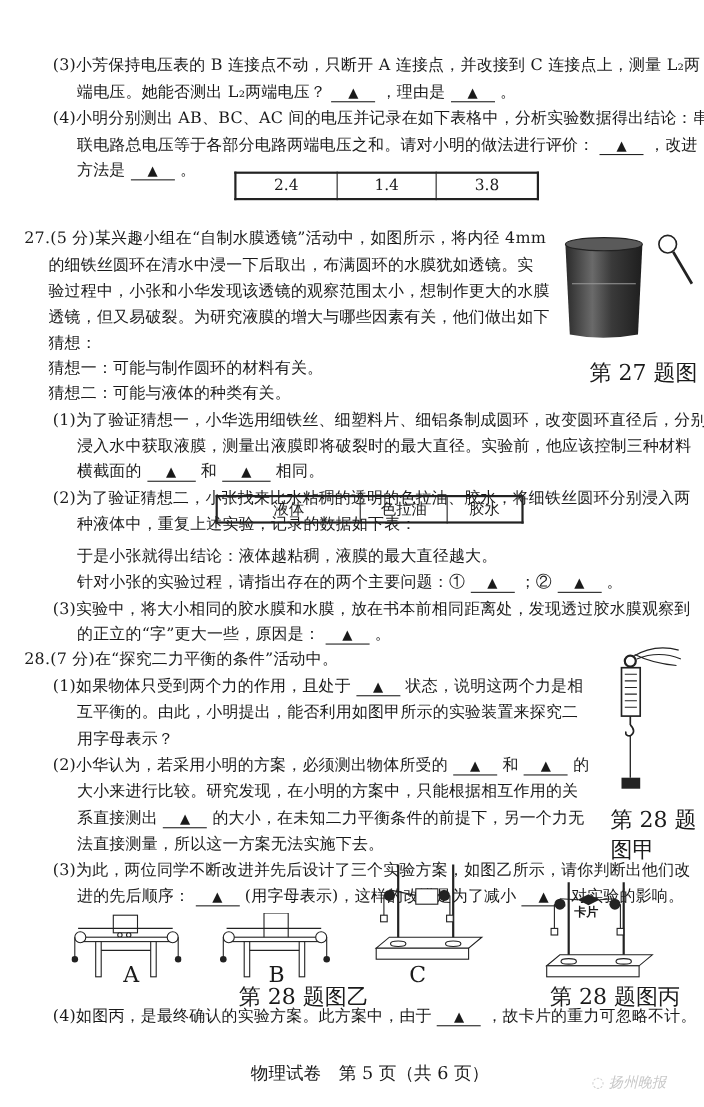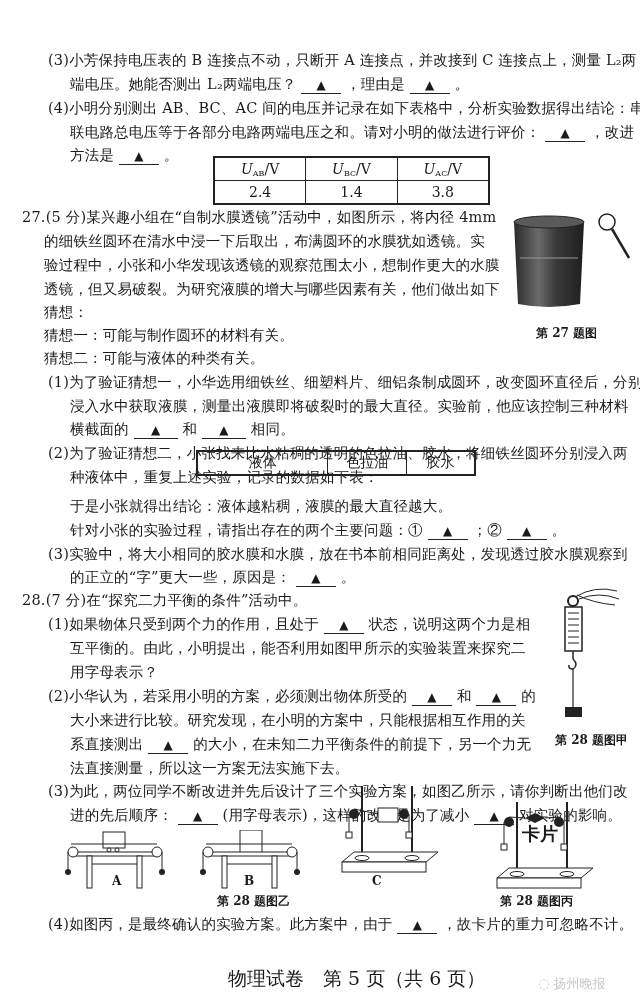--- a/index.html
+++ b/index.html
@@ -8,24 +8,24 @@
     font-family: "DejaVu Serif", "Liberation Serif", serif; color: #1a1a1a;
   }
   .line { position: absolute; font-size: 14.5px; line-height: 20px; white-space: nowrap; letter-spacing: 0.2px; }
   .blank { display: inline-block; border-bottom: 1px solid #222; text-align: center; min-width: 40px; line-height: 16px; }
   .tri { font-family: "DejaVu Sans", sans-serif; font-size: 12px; }
   table.data { position: absolute; border-collapse: collapse; font-size: 14px; }
   table.data td { border: 1px solid #222; text-align: center; height: 22px; padding: 0 6px; }
   table.data { border: 2px solid #222; }
   .sub { font-size: 8px; vertical-align: -2px; font-style: normal; }
   .it { font-style: italic; }
-  .caption { position: absolute; font-size: 12px; font-weight: bold; }
+  .caption { position: absolute; font-size: 20px; }
   .fig { position: absolute; }
-  .footer { position: absolute; font-size: 19px; }
-  .watermark { position: absolute; font-size: 13px; color: #c8c8c8; font-family: "DejaVu Sans", sans-serif; }
+  .footer { position: absolute; font-size: 16px; }
+  .watermark { position: absolute; font-size: 13px; color: #c8c8c8; font-family: "DejaVu Sans", sans-serif; font-style: italic; }
 </style>
 </head>
 <body>
 
 <div class="line" style="left:48px;top:50px;">(3)小芳保持电压表的 B 连接点不动，只断开 A 连接点，并改接到 C 连接点上，测量 L₂两</div>
 <div class="line" style="left:70px;top:74px;">
   <span>端电压。她能否测出 L₂两端电压？</span>
   <span class="blank" style="width:38px;"><span class="tri">▲</span></span>
   <span>，理由是</span>
   <span class="blank" style="width:40px;"><span class="tri">▲</span></span>
@@ -38,25 +38,20 @@
   <span>，改进</span>
 </div>
 <div class="line" style="left:70px;top:145px;">
   <span>方法是</span>
   <span class="blank" style="width:40px;"><span class="tri">▲</span></span>
   <span>。</span>
 </div>
 
 <table class="data" style="left:213px;top:156px;width:277px;">
   <tbody>
-      <tr>
-    <td style="width:80px;"><span class="it">U</span><span class="sub">AB</span><span>/V</span></td>
-    <td style="width:80px;"><span class="it">U</span><span class="sub">BC</span><span>/V</span></td>
-    <td style="width:80px;"><span class="it">U</span><span class="sub">AC</span><span>/V</span></td>
-  </tr>
   <tr>
     <td>2.4</td>
     <td>1.4</td>
     <td>3.8</td>
   </tr>
 </tbody>
   </table>
 
 <div class="line" style="left:22px;top:207px;">27.(5 分)某兴趣小组在“自制水膜透镜”活动中，如图所示，将内径 4mm</div>
 <div class="line" style="left:44px;top:231px;">的细铁丝圆环在清水中浸一下后取出，布满圆环的水膜犹如透镜。实</div>
@@ -233,21 +228,21 @@
     <line x1="50" y1="18" x2="64" y2="17" stroke="#222"></line>
   <line x1="9" y1="22" x2="9" y2="44" stroke="#222"></line>
     <rect x="6" y="44" width="6" height="6" fill="#fff" stroke="#222"></rect>
   <line x1="69" y1="22" x2="69" y2="44" stroke="#222"></line>
     <rect x="66" y="44" width="6" height="6" fill="#fff" stroke="#222"></rect>
   <path d="M2 78 L86 78 L98 68 L14 68 Z" fill="#fff" stroke="#222"></path>
   <rect x="2" y="78" width="84" height="10" fill="#fff" stroke="#222"></rect>
   <ellipse cx="22" cy="74" rx="7" ry="2.5" fill="#fff" stroke="#222"></ellipse>
     <ellipse cx="72" cy="74" rx="7" ry="2.5" fill="#fff" stroke="#222"></ellipse>
 </svg>
-<div class="caption" style="left:522px;top:822px;font-size:18px;font-weight:bold;">卡片</div>
+<div class="caption" style="left:522px;top:822px;font-size:11px;font-weight:bold;">卡片</div>
 <div class="caption" style="left:500px;top:893px;">第 28 题图丙</div>
 
 <div class="line" style="left:48px;top:914px;">
   <span>(4)如图丙，是最终确认的实验方案。此方案中，由于</span>
   <span class="blank" style="width:40px;"><span class="tri">▲</span></span>
   <span>，故卡片的重力可忽略不计。</span>
 </div>
 
 <div class="footer" style="left:228px;top:966px;">物理试卷　第 5 页（共 6 页）</div>
 <div class="watermark" style="left:538px;top:975px;"><span>◌ </span><span>扬州晚报</span></div>

